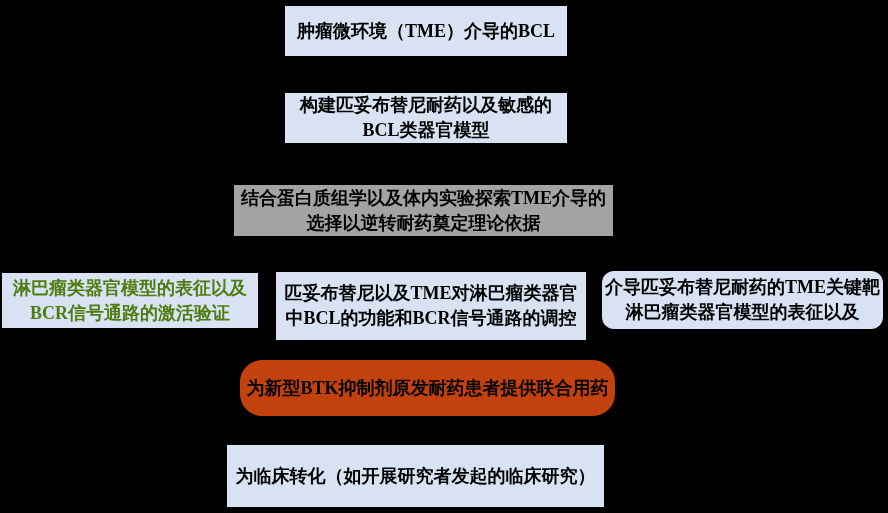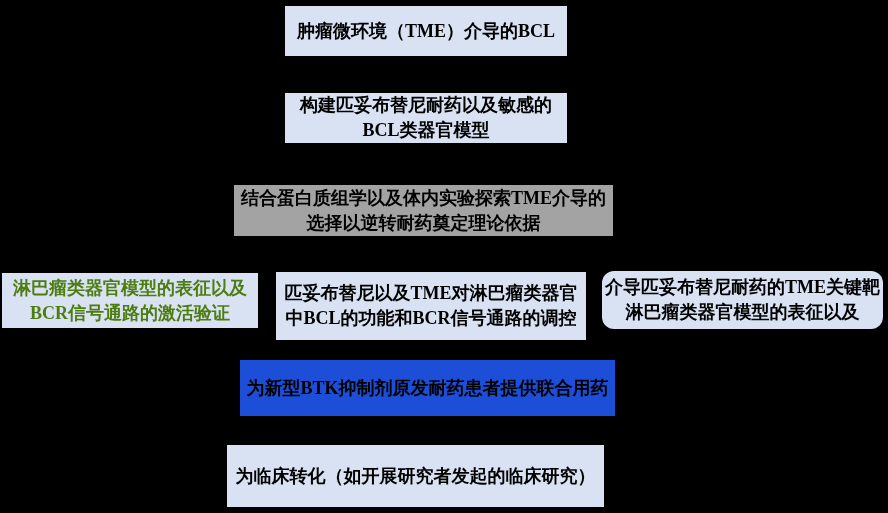--- a/index.html
+++ b/index.html
@@ -68,21 +68,21 @@
   <div class="flow-box b5" style="background: rgb(217, 226, 243); color: rgb(0, 0, 0);">
     <div class="flow-line">匹妥布替尼以及TME对淋巴瘤类器官</div>
     <div class="flow-line">中BCL的功能和BCR信号通路的调控</div>
   </div>
 
   <div class="flow-box b6" style="background: rgb(217, 226, 243); color: rgb(0, 0, 0);">
     <div class="flow-line">介导匹妥布替尼耐药的TME关键靶</div>
     <div class="flow-line">淋巴瘤类器官模型的表征以及</div>
   </div>
 
-  <div class="flow-box b7" style="background: #1d4ed8; color: rgb(0, 0, 0);">
+  <div class="flow-box b7" style="background: #c2410c; color: rgb(0, 0, 0); border-radius: 22px;">
     <div class="flow-line">为新型BTK抑制剂原发耐药患者提供联合用药</div>
   </div>
 
   <div class="flow-box b8" style="background: rgb(217, 226, 243); color: rgb(0, 0, 0);">
     <div class="flow-line">为临床转化（如开展研究者发起的临床研究）</div>
   </div>
 
 </div>
 
 </body></html>

